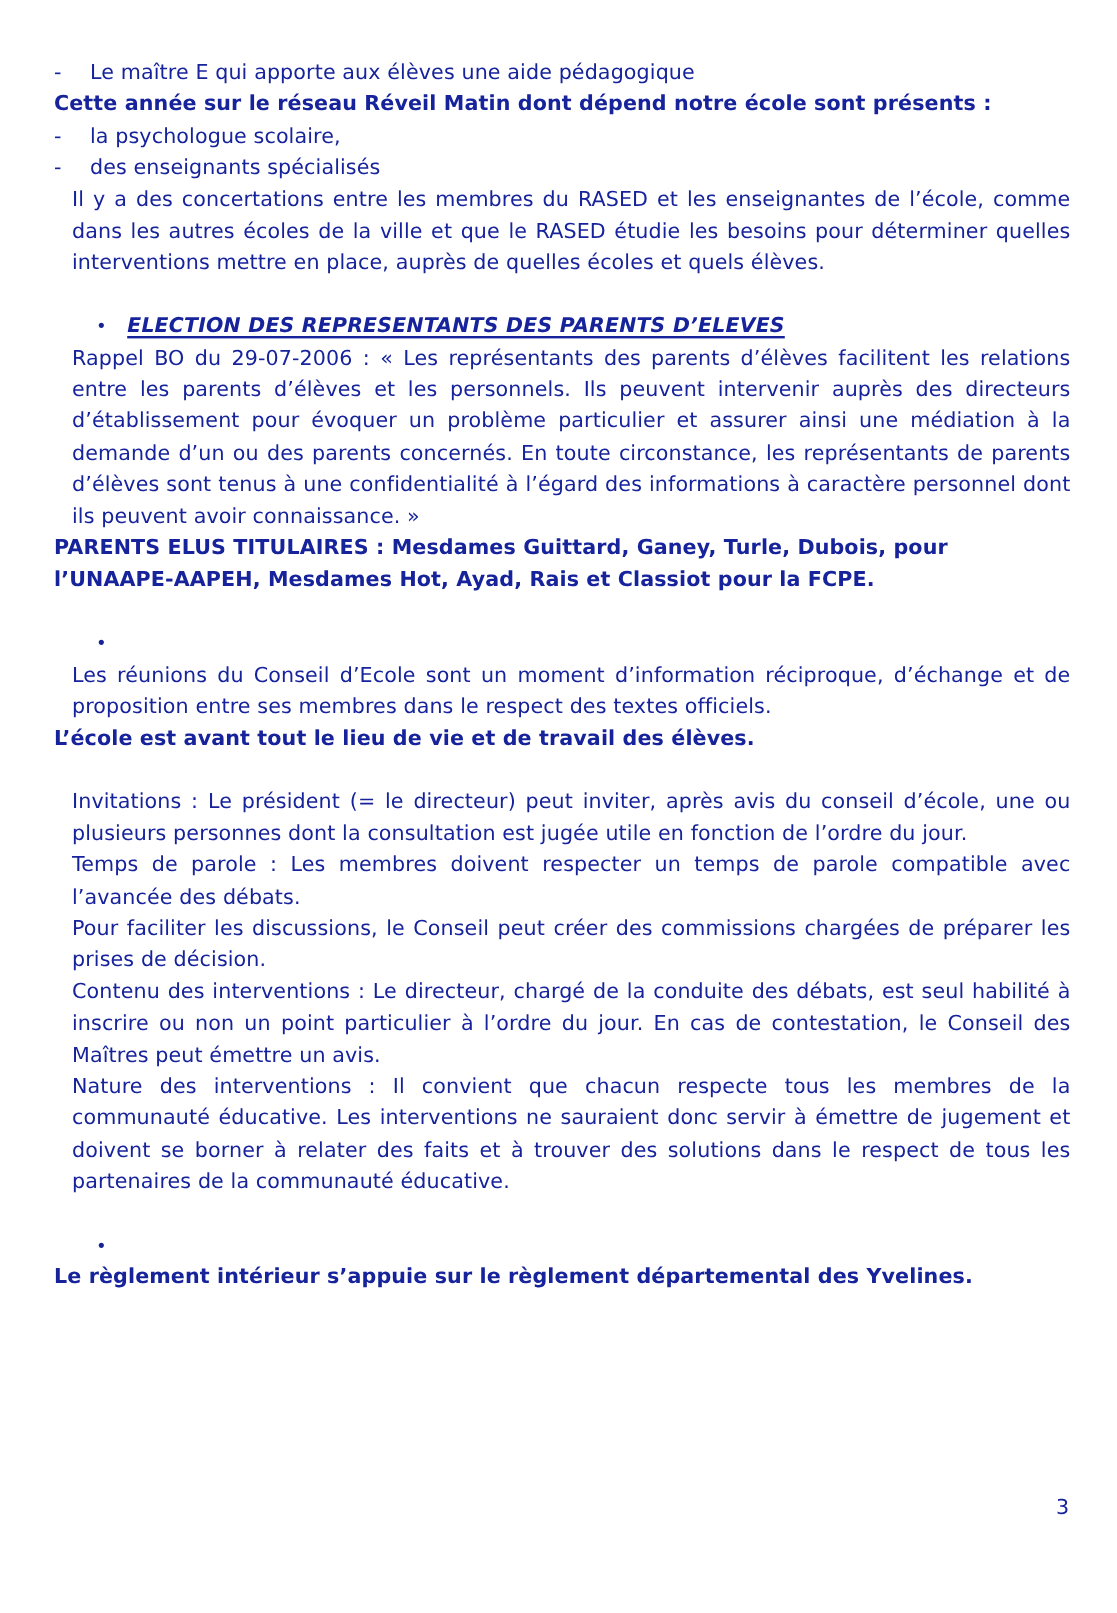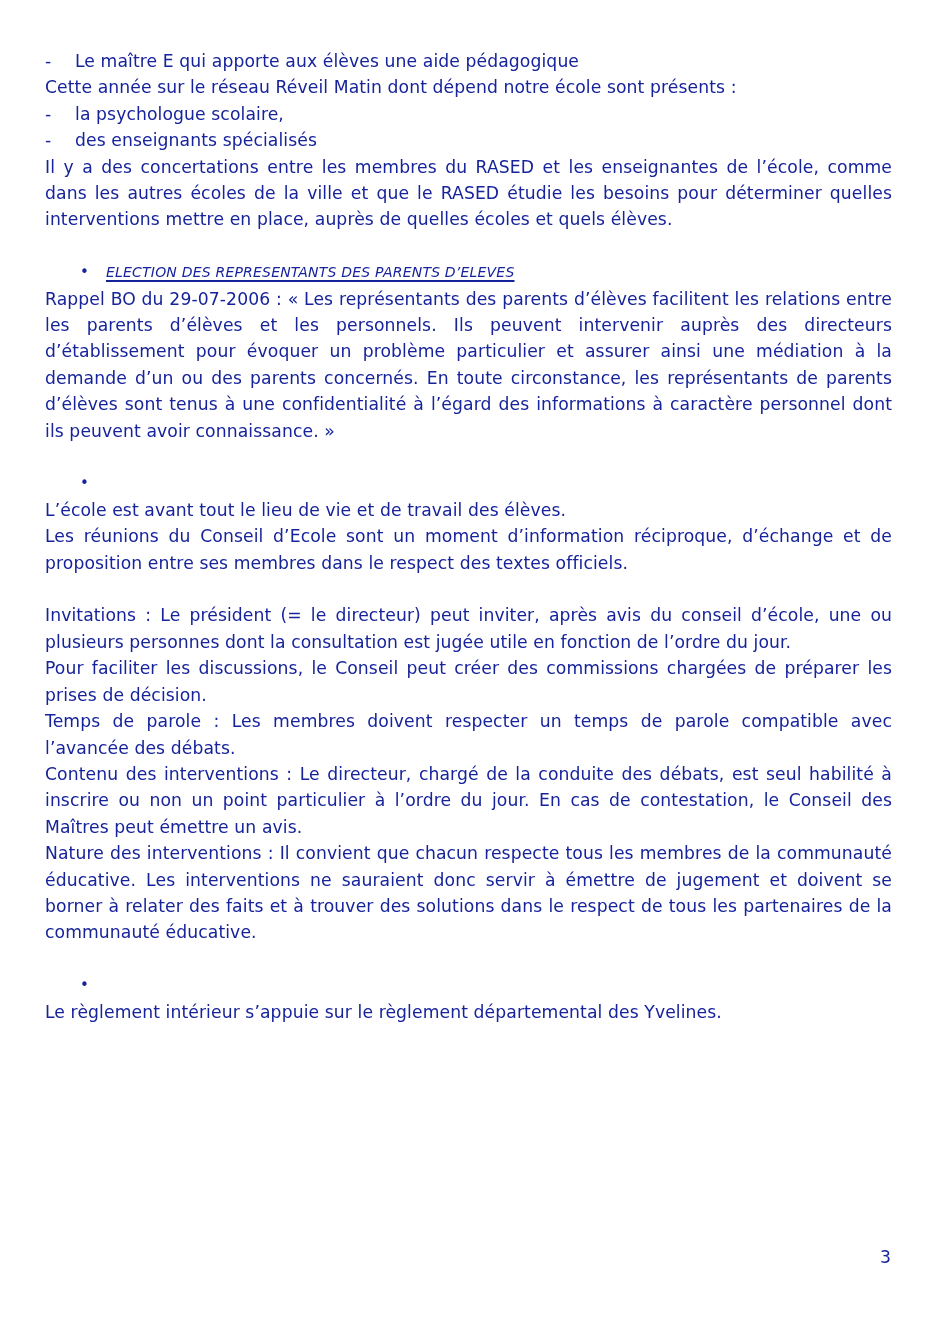--- a/index.html
+++ b/index.html
@@ -33,24 +33,26 @@
   p.para {
     margin: 0;
     text-align: justify;
     text-justify: inter-word;
     -webkit-hyphens: none;
     hyphens: none;
   }
 
   p.para.flow {
     text-align: justify;
+    margin-left: 15px;
   }
 
   p.para.ragged {
     text-align: left;
+    font-weight: bold;
   }
 
   
   .dash-item {
     margin: 0;
     text-align: left;
     display: flex;
     gap: 0;
   }
   .dash-item .dash-mark {
@@ -72,26 +74,26 @@
   }
   .bullet-heading .bullet-mark {
     flex: 0 0 auto;
     width: 26px;
     font-size: 15px;
     line-height: 26.4px;
   }
   .bullet-heading .bullet-text {
     flex: 0 1 auto;
     font-style: italic;
-    font-weight: 400;
+    font-weight: 700;
     text-decoration: underline;
     text-underline-offset: 3px;
     text-decoration-thickness: 1.6px;
     letter-spacing: 0.2px;
-    font-size: 14px;
+    font-size: 17px;
   }
 
   .spacer {
     height: 26.4px;
   }
 
   
   .page-number {
     position: absolute;
     right: 40px;
@@ -129,35 +131,36 @@
     <p class="para flow">Il y a des concertations entre les membres du RASED et les enseignantes de l’école, comme dans les autres écoles de la ville et que le RASED étudie les besoins pour déterminer quelles interventions mettre en place, auprès de quelles écoles et quels élèves.</p>
 
     <div class="spacer"></div>
 
     <div class="bullet-heading">
       <span class="bullet-mark">•</span>
       <span class="bullet-text">ELECTION DES REPRESENTANTS DES PARENTS D’ELEVES</span>
     </div>
 
     <p class="para flow">Rappel BO du 29-07-2006 : « Les représentants des parents d’élèves facilitent les relations entre les parents d’élèves et les personnels. Ils peuvent intervenir auprès des directeurs d’établissement pour évoquer un problème particulier et assurer ainsi une médiation à la demande d’un ou des parents concernés. En toute circonstance, les représentants de parents d’élèves sont tenus à une confidentialité à l’égard des informations à caractère personnel dont ils peuvent avoir connaissance. »</p>
+    <p class="para ragged">PARENTS ELUS TITULAIRES : Mesdames Guittard, Ganey, Turle, Dubois, pour l’UNAAPE-AAPEH, Mesdames Hot, Ayad, Rais et Classiot pour la FCPE.</p>
 
     <div class="spacer"></div>
 
     <div class="bullet-heading">
       <span class="bullet-mark">•</span>
     </div>
 
+    <p class="para flow">Les réunions du Conseil d’Ecole sont un moment d’information réciproque, d’échange et de proposition entre ses membres dans le respect des textes officiels.</p>
     <p class="para ragged">L’école est avant tout le lieu de vie et de travail des élèves.</p>
-    <p class="para flow">Les réunions du Conseil d’Ecole sont un moment d’information réciproque, d’échange et de proposition entre ses membres dans le respect des textes officiels.</p>
 
     <div class="spacer"></div>
 
     <p class="para flow">Invitations : Le président (= le directeur) peut inviter, après avis du conseil d’école, une ou plusieurs personnes dont la consultation est jugée utile en fonction de l’ordre du jour.</p>
+    <p class="para flow">Temps de parole : Les membres doivent respecter un temps de parole compatible avec l’avancée des débats.</p>
     <p class="para flow">Pour faciliter les discussions, le Conseil peut créer des commissions chargées de préparer les prises de décision.</p>
-    <p class="para flow">Temps de parole : Les membres doivent respecter un temps de parole compatible avec l’avancée des débats.</p>
     <p class="para flow">Contenu des interventions : Le directeur, chargé de la conduite des débats, est seul habilité à inscrire ou non un point particulier à l’ordre du jour. En cas de contestation, le Conseil des Maîtres peut émettre un avis.</p>
     <p class="para flow">Nature des interventions : Il convient que chacun respecte tous les membres de la communauté éducative. Les interventions ne sauraient donc servir à émettre de jugement et doivent se borner à relater des faits et à trouver des solutions dans le respect de tous les partenaires de la communauté éducative.</p>
 
     <div class="spacer"></div>
 
     <div class="bullet-heading">
       <span class="bullet-mark">•</span>
     </div>
 
     <p class="para ragged">Le règlement intérieur s’appuie sur le règlement départemental des Yvelines.</p>

